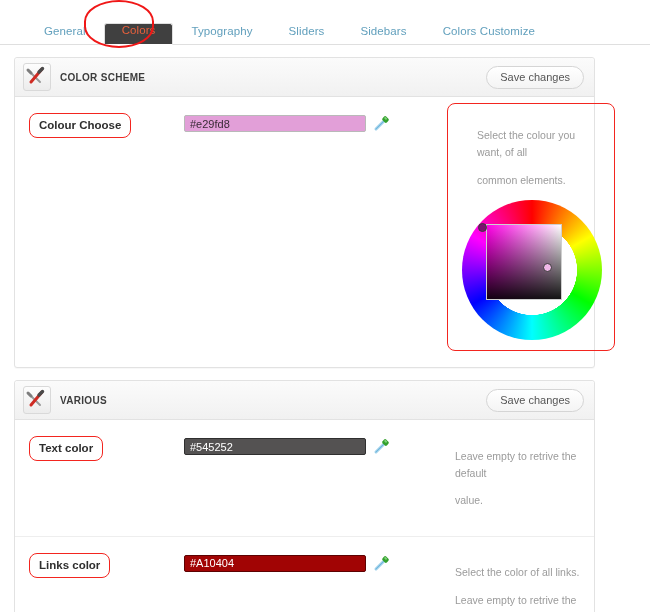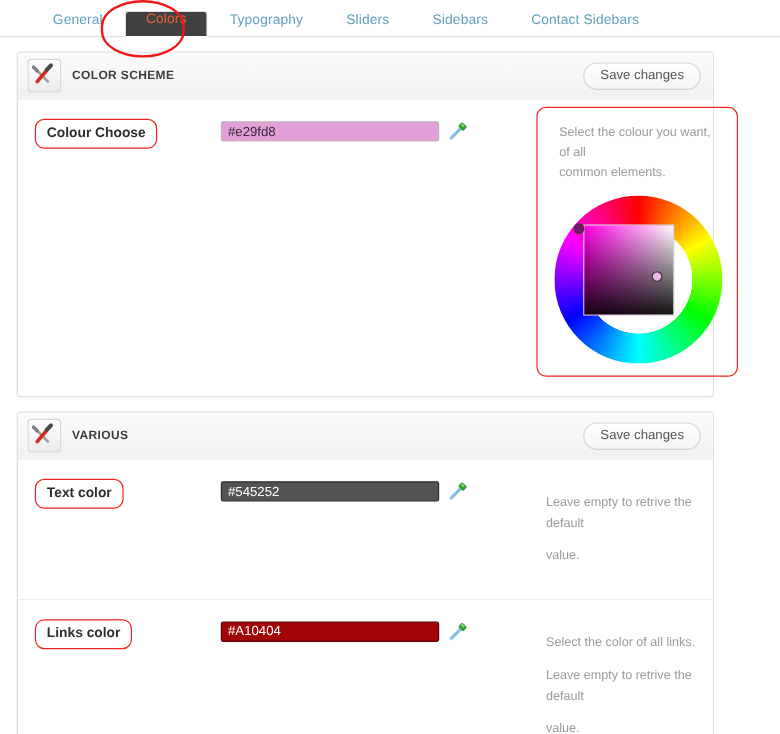--- a/index.html
+++ b/index.html
@@ -13,21 +13,21 @@
     font-family: "Liberation Sans", sans-serif;
     font-size: 12px;
     color: #444;
     overflow: hidden;
     position: relative;
   }
 
   
   .tabbar {
     position: relative;
-    height: 31px;
+    height: 45px;
     background: #ffffff;
     border-bottom: 1px solid #dfdfdf;
     padding-left: 26px;
     box-sizing: border-box;
     display: flex;
     align-items: flex-end;
   }
   .tab {
     font-size: 11.5px;
     color: #62a0bd;
@@ -251,32 +251,32 @@
     left: 56px;
     top: 38px;
     background: #f0b8e8;
   }
 
   .wheel-anno {
     border: 1.5px solid #f3251f;
     border-radius: 8px;
   }
 
-  .desc-lines p { margin: 0; }
+  .desc-lines p { margin: 11px; }
 </style>
 </head>
 <body>
 
 <div class="tabbar">
   <div class="tab">General</div>
   <div class="tab active">Colors</div>
   <div class="tab">Typography</div>
   <div class="tab">Sliders</div>
   <div class="tab">Sidebars</div>
-  <div class="tab">Contact Sidebars</div>
+  <div class="tab">Colors Customize</div>
 </div>
 <div class="anno-ellipse" style="left:84px; top:0px; width:66px; height:44px;"></div>
 
 <div class="wrap">
 
   <div class="panel">
     <div class="panel-head">
       <span class="tools-icon">
         <svg width="24" height="24" viewBox="0 0 24 24" style="position:absolute;left:0;top:0;">
           <g stroke-linecap="round">

